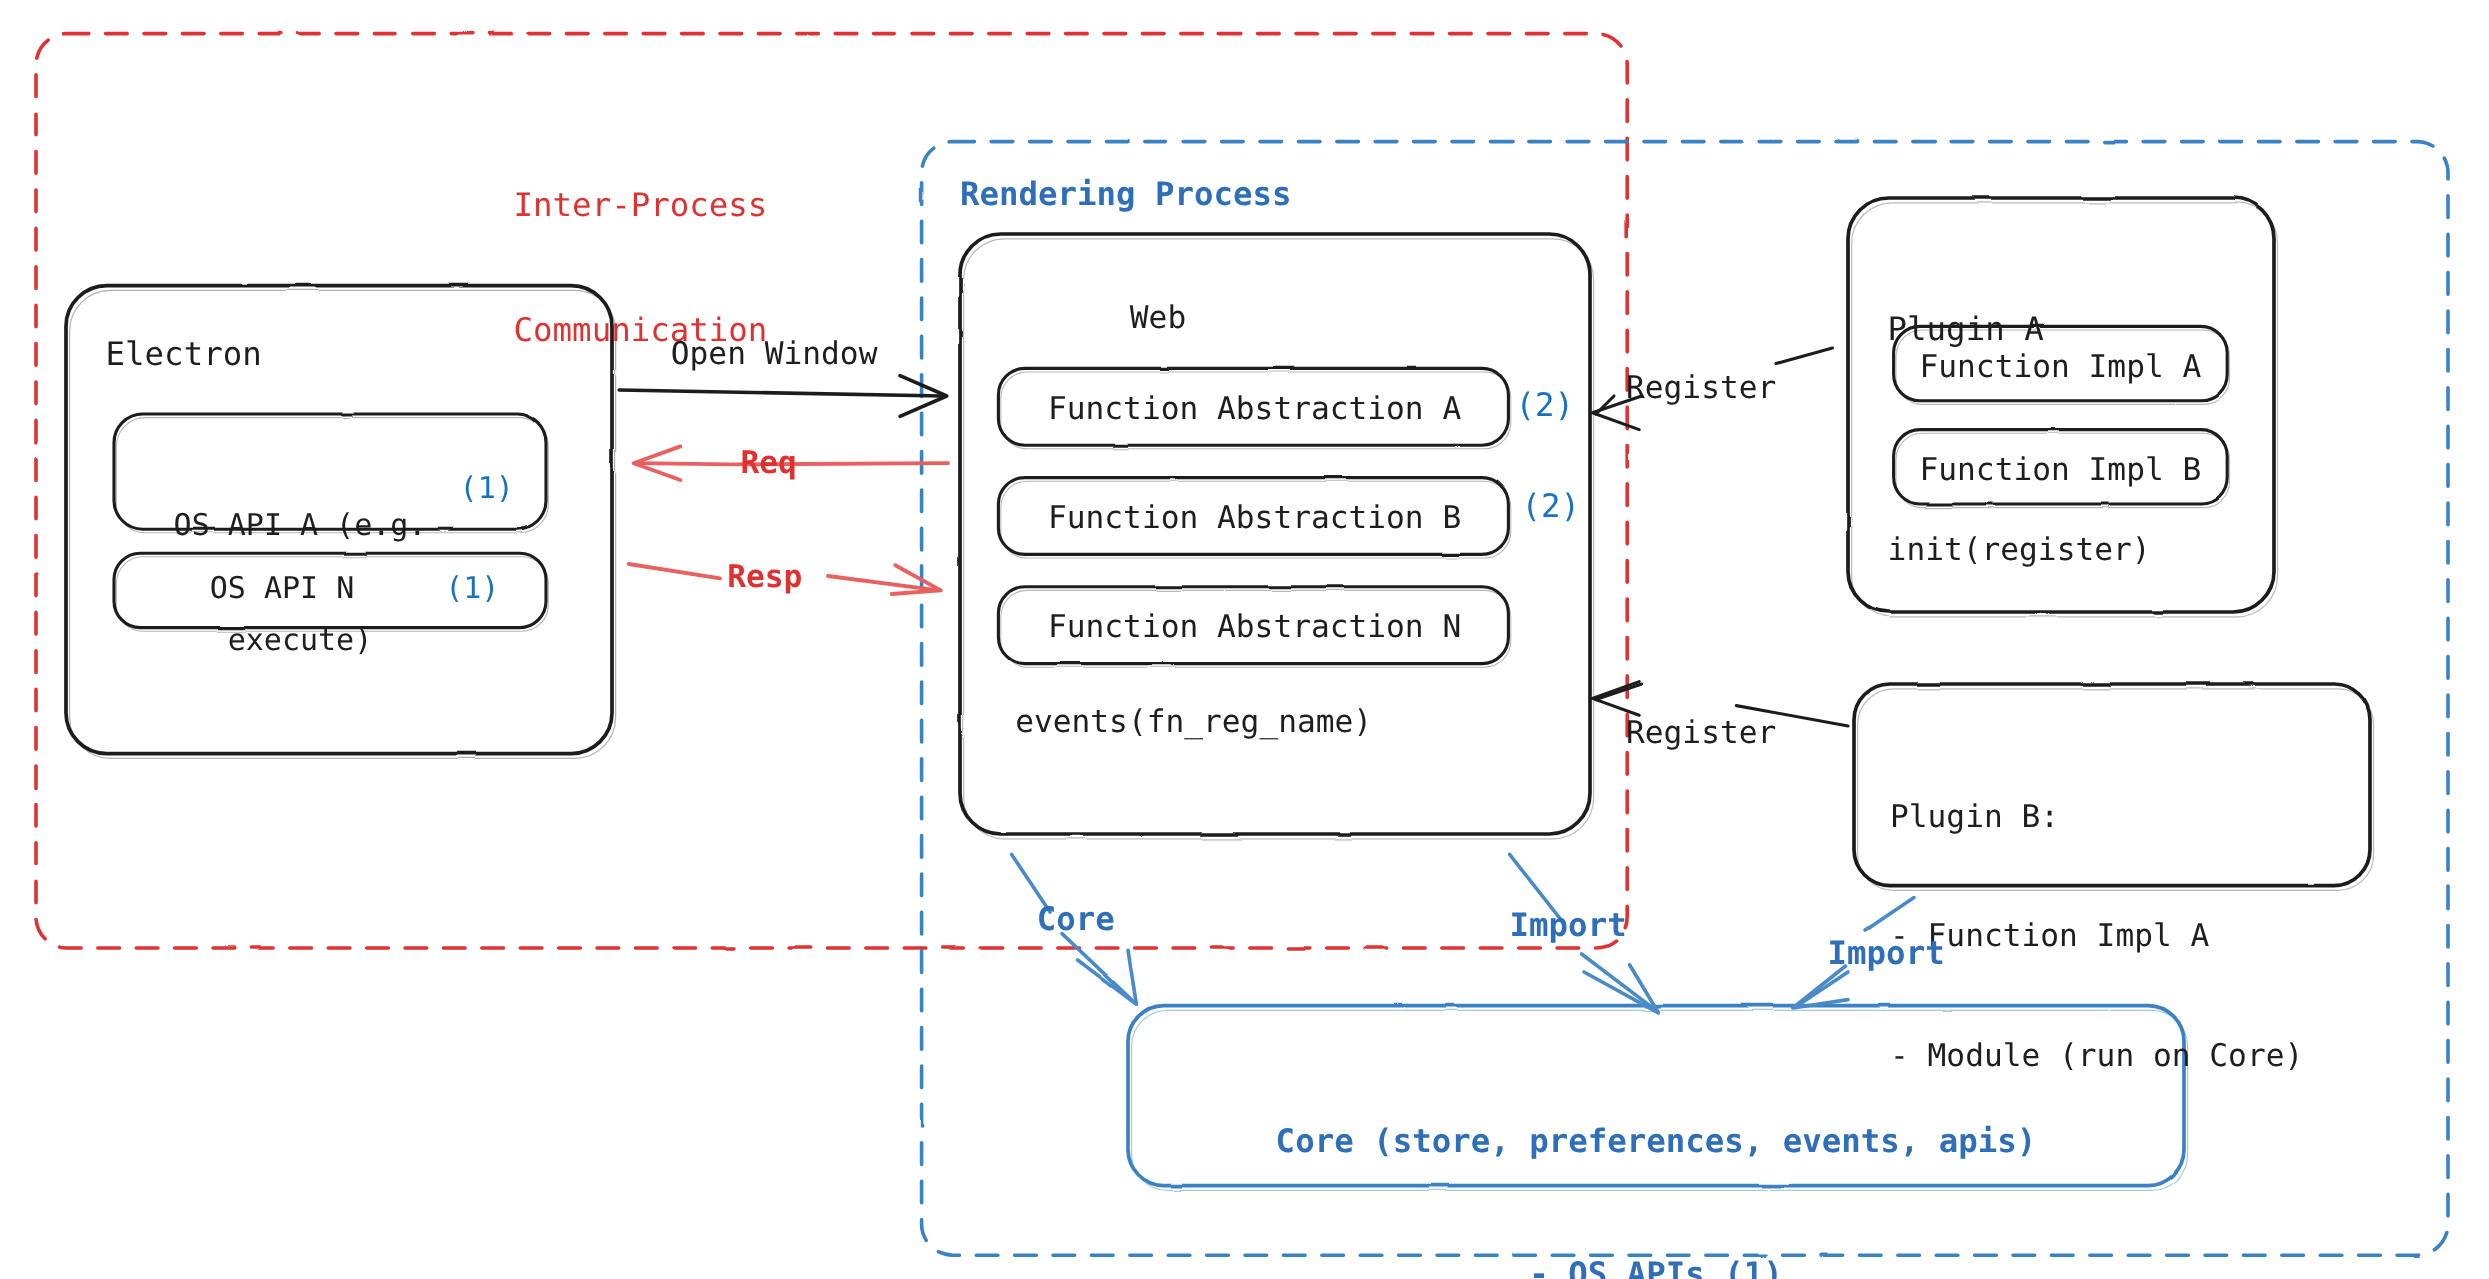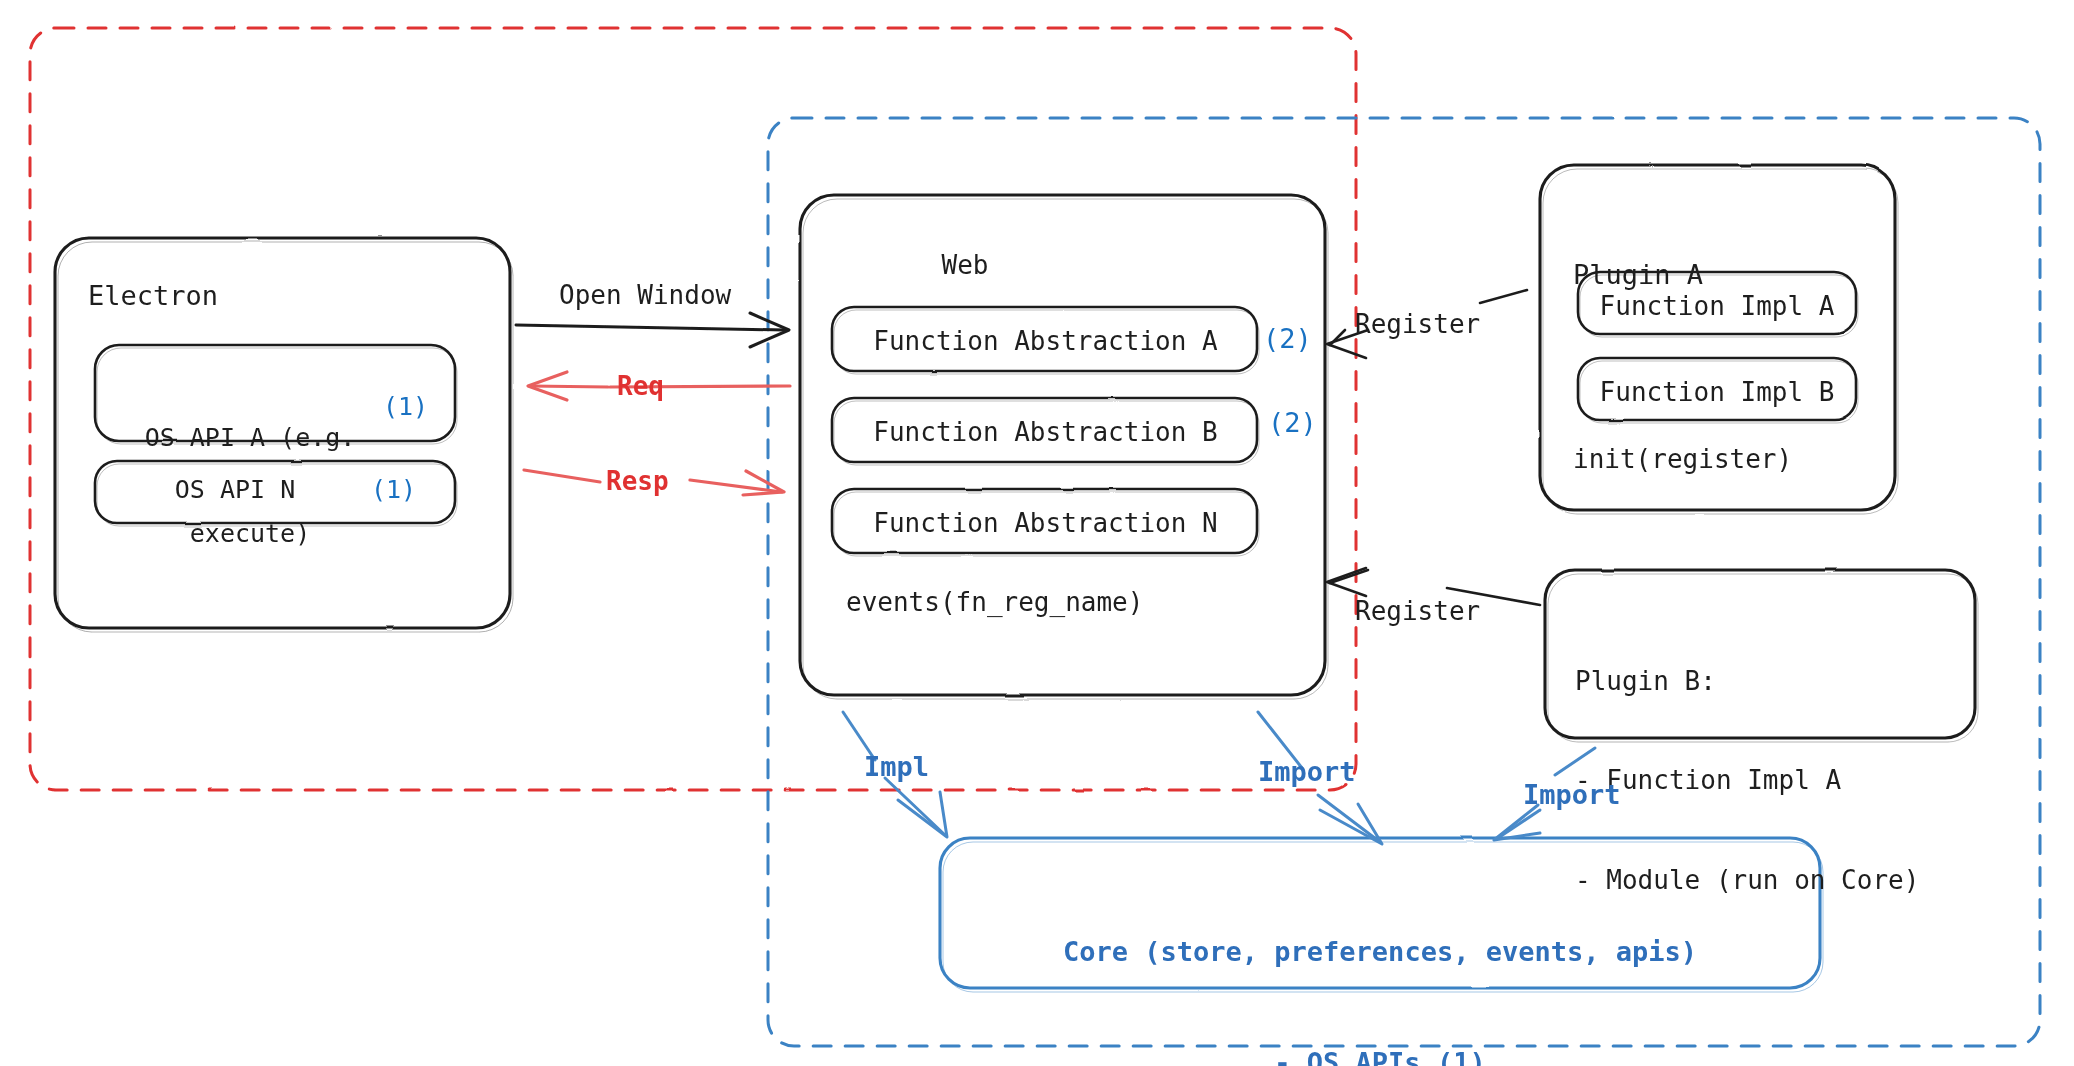--- a/index.html
+++ b/index.html
@@ -145,21 +145,26 @@
       </g>
 
       <g>
         <path d="M1595 748 L1555 775" fill="none" stroke="#4a8ac9" stroke-width="3" stroke-linecap="round"></path>
         <path d="M1540 810 L1498 838" fill="none" stroke="#4a8ac9" stroke-width="3" stroke-linecap="round"></path>
         <path d="M1538 805 L1494 840 L1540 833" fill="none" stroke="#4a8ac9" stroke-width="3" stroke-linecap="round" stroke-linejoin="round"></path>
       </g>
     </g>
   </svg>
 
-
+  <div class="lbl mono red" style="left:428px;top:86px;font-size:27px;">
+    <div>Inter-Process</div>
+    <div>Communication</div>
+  </div>
+
+  <div class="lbl mono blue" style="left:800px;top:146px;font-size:27px;font-weight:600;">Rendering Process</div>
 
   <div class="lbl mono ink" style="left:88px;top:279px;font-size:27px;">Electron</div>
 
   <div class="lbl mono ink ctr" style="left:100px;top:358px;width:300px;font-size:25px;">
     <div>OS API A (e.g.</div>
     <div>execute)</div>
   </div>
   <div class="lbl mono blue2" style="left:383px;top:391px;font-size:25px;">(1)</div>
 
   <div class="lbl mono ink ctr" style="left:120px;top:474px;width:230px;font-size:25px;">OS API N</div>
@@ -188,21 +193,21 @@
   <div class="lbl mono ink ctr" style="left:1582px;top:290px;width:270px;font-size:26px;">Function Impl A</div>
   <div class="lbl mono ink ctr" style="left:1582px;top:376px;width:270px;font-size:26px;">Function Impl B</div>
   <div class="lbl mono ink" style="left:1573px;top:443px;font-size:26px;">init(register)</div>
 
   <div class="lbl mono ink" style="left:1575px;top:598px;font-size:26px;">
     <div>Plugin B:</div>
     <div>- Function Impl A</div>
     <div>- Module (run on Core)</div>
   </div>
 
-  <div class="lbl mono blue" style="left:864px;top:750px;font-size:27px;font-weight:700;">Impl</div>
+  <div class="lbl mono blue" style="left:864px;top:750px;font-size:27px;font-weight:700;">Core</div>
   <div class="lbl mono blue" style="left:1258px;top:755px;font-size:27px;font-weight:700;">Import</div>
   <div class="lbl mono blue" style="left:1523px;top:778px;font-size:27px;font-weight:700;">Import</div>
 
   <div class="lbl mono blue ctr bold" style="left:940px;top:858px;width:880px;font-size:27px;line-height:1.38;">
     <div>Core (store, preferences, events, apis)</div>
     <div>- OS APIs (1)</div>
     
   </div>
 
 </div>

